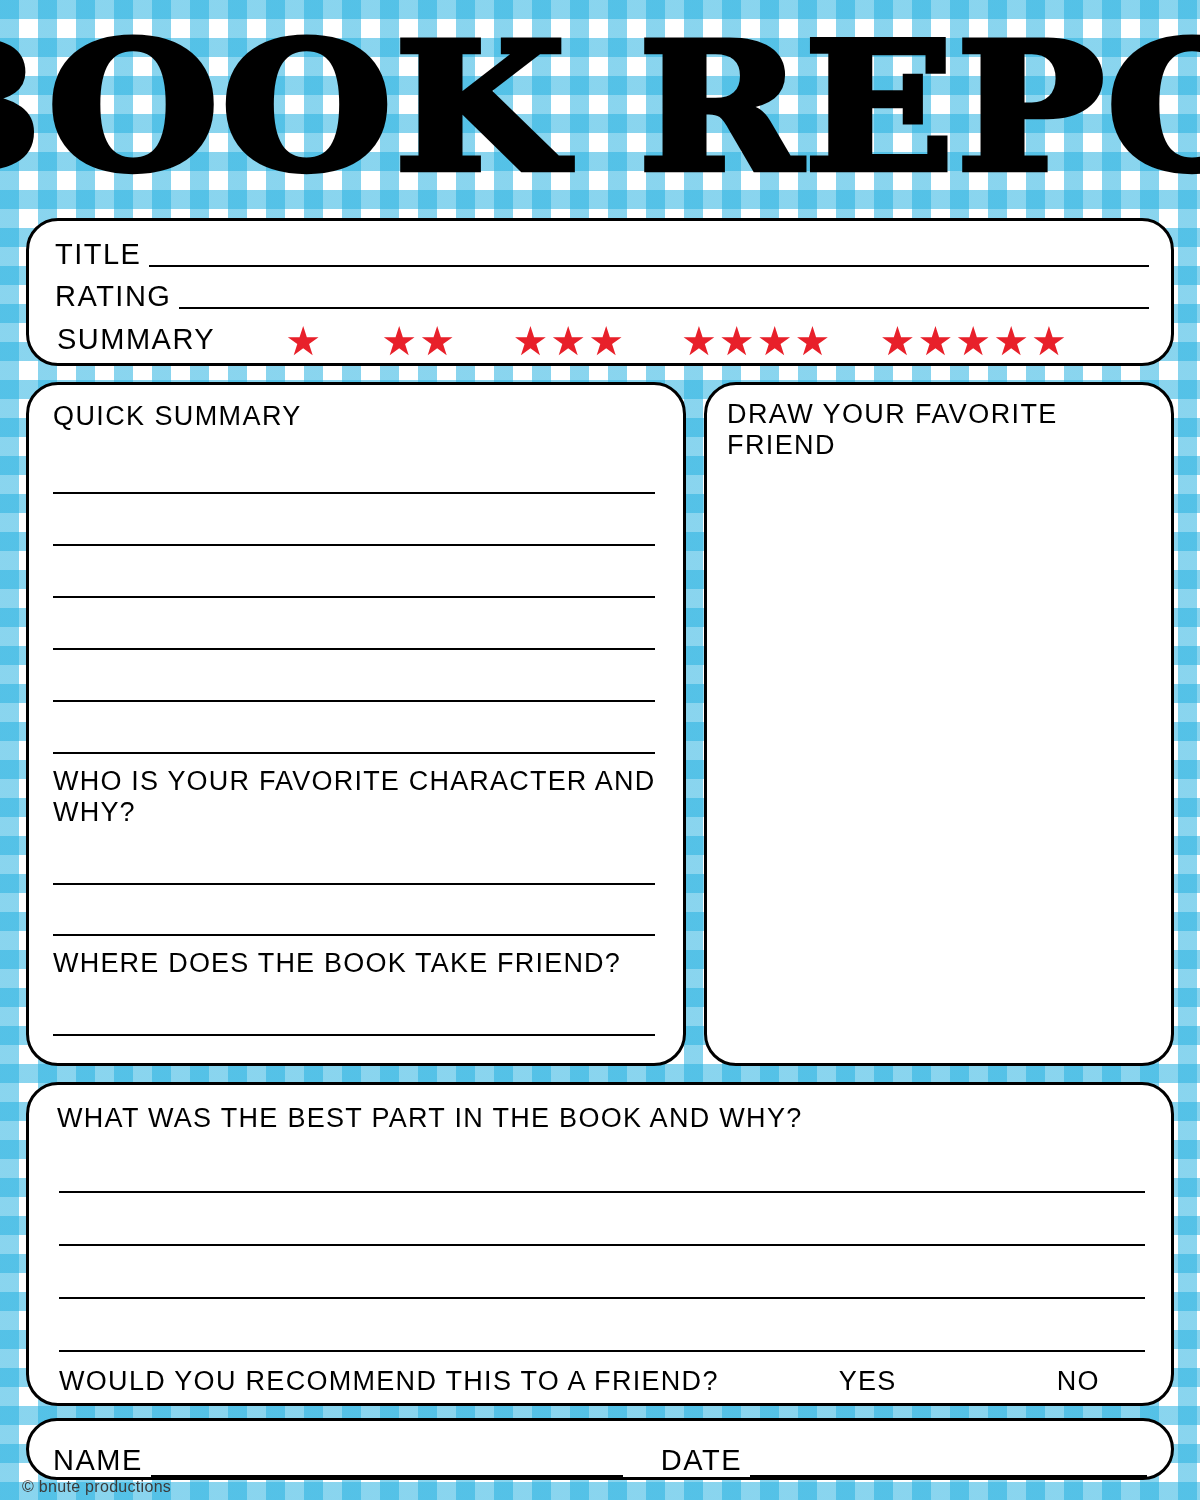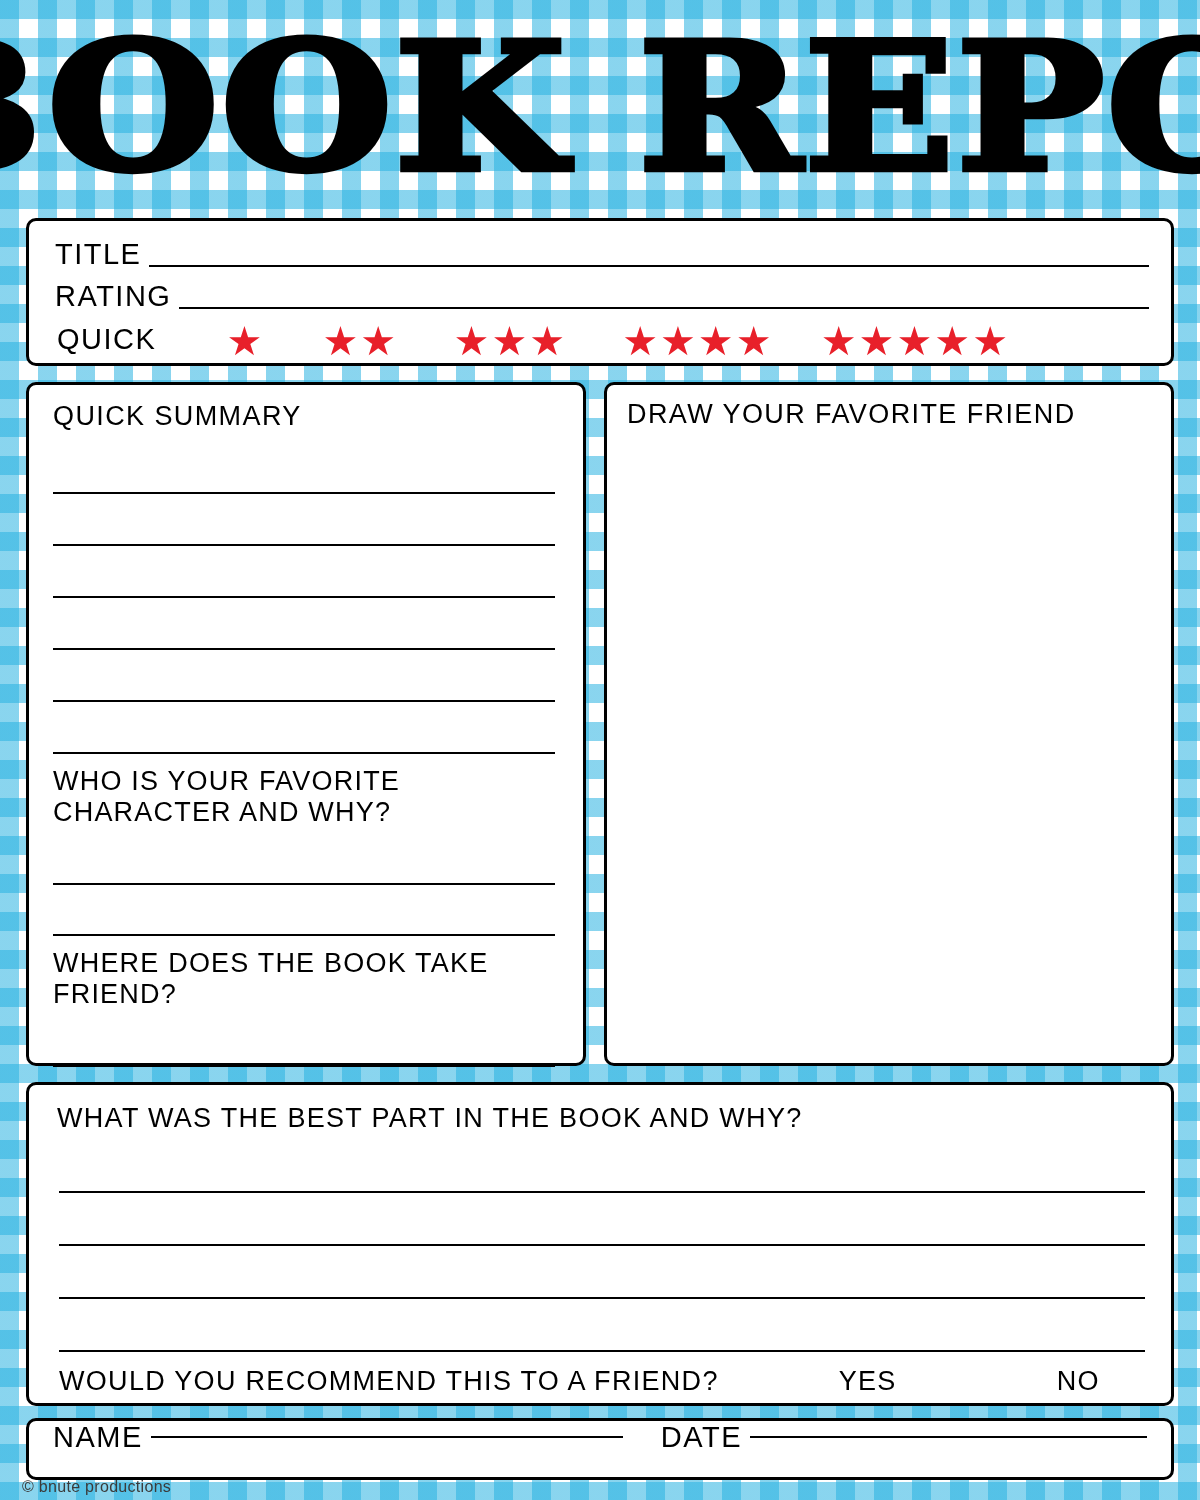--- a/index.html
+++ b/index.html
@@ -62,21 +62,21 @@
     transform: scaleX(1.17) scaleY(1.05);
     transform-origin: center top;
     -webkit-text-stroke: 6px #000;
     white-space: nowrap;
   }
 
   
   .card {
     background: #ffffff;
     border: 3px solid #000000;
-    border-radius: 10px;
+    border-radius: 32px;
     box-sizing: border-box;
   }
 
   
   .info-card {
     position: absolute;
     left: 26px;
     right: 26px;
     top: 218px;
     height: 148px;
@@ -124,21 +124,21 @@
   .mid {
     position: absolute;
     left: 26px;
     right: 26px;
     top: 382px;
     height: 684px;
     display: flex;
     gap: 18px;
   }
   .col-left {
-    width: 560px;
+    width: 660px;
     padding: 14px 20px 12px 22px;
     position: relative;
   }
   .col-right {
     flex: 1;
     padding: 12px 18px;
   }
   .section-head {
     font-size: 27px;
     letter-spacing: 1.4px;
@@ -193,21 +193,21 @@
   .recommend-row .no { margin-left: 120px; }
 
   
   .namebar {
     position: absolute;
     left: 26px;
     right: 26px;
     top: 1418px;
     height: 62px;
     display: flex;
-    align-items: flex-start;
+    align-items: flex-end;
     padding: 0 24px;
   }
   .namebar .lbl {
     font-size: 29px;
     letter-spacing: 1.5px;
     white-space: nowrap;
   }
   .namebar .rule {
     border-bottom: 2px solid #000;
     height: 1px;
@@ -239,21 +239,21 @@
     <div class="card info-card">
       <div class="info-row">
         <span class="info-label">TITLE</span>
         <span class="info-rule"></span>
       </div>
       <div class="info-row">
         <span class="info-label">RATING</span>
         <span class="info-rule"></span>
       </div>
       <div class="info-row stars-row">
-        <span class="info-label">QUICK</span>
+        <span class="info-label">SUMMARY</span>
         <span class="star-group" style="width:100px;margin-left:38px;">
           <span class="star">★</span>
         </span>
         <span class="star-group" style="width:130px;">
           <span class="star">★</span>
           <span class="star">★</span>
         </span>
         <span class="star-group" style="width:170px;">
           <span class="star">★</span>
           <span class="star">★</span>

